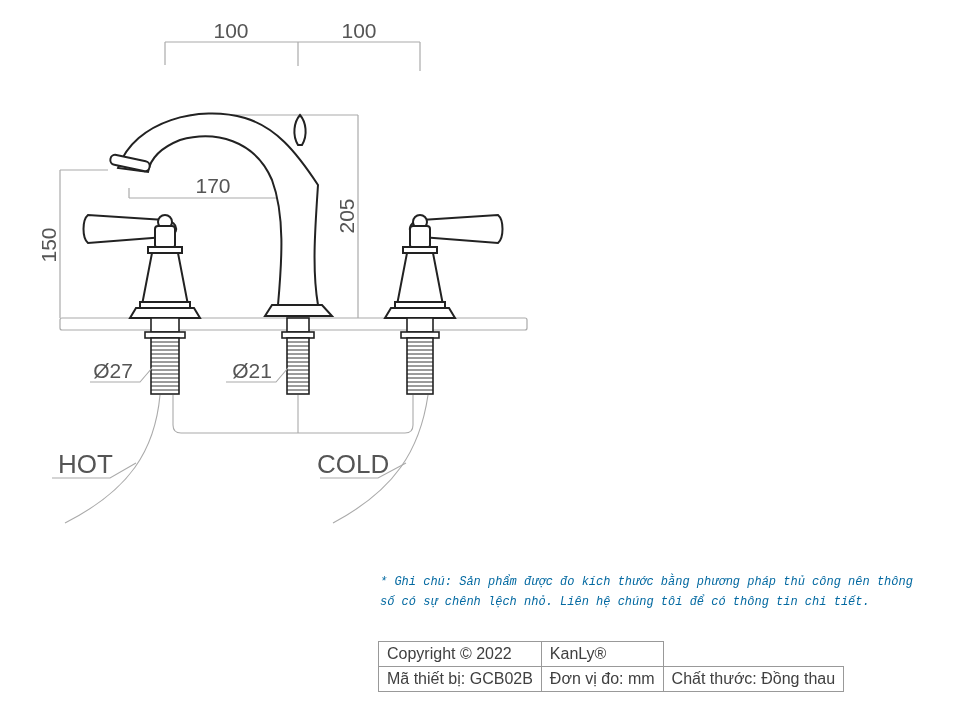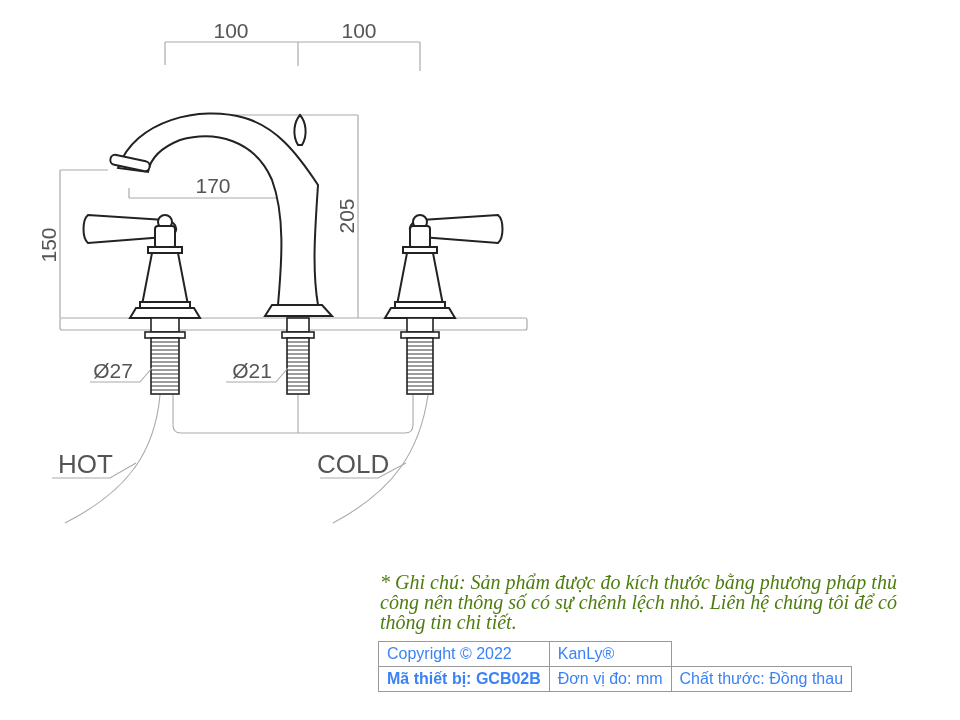--- a/index.html
+++ b/index.html
@@ -2,29 +2,29 @@
 <html><head>
 <meta charset="utf-8">
 <style>
   html, body { margin:0; padding:0; background:#ffffff; }
   body { width:960px; height:720px; position:relative; overflow:hidden; font-family:"Liberation Sans", sans-serif; }
   #drawing { position:absolute; left:0; top:0; }
   .dim-text { font-family:"Liberation Sans", sans-serif; font-size:21px; fill:#555; }
   .label-text { font-family:"Liberation Sans", sans-serif; font-size:26px; fill:#555; }
   .note {
     position:absolute; left:380px; top:572px; width:545px;
-    font-family:Liberation Serif, serif; font-style:italic; font-size:20px; line-height:20px; color:#4d7c0f;
+    font-family:Liberation Mono, monospace; font-style:italic; font-size:12px; line-height:20px; color:#0369a1;
   }
   table.info {
     position:absolute; left:378px; top:641px; border-collapse:collapse;
-    font-family:"Liberation Sans", sans-serif; font-size:16px; color:#3b82f6;
+    font-family:"Liberation Sans", sans-serif; font-size:16px; color:#404040;
   }
   table.info td { border:1px solid #999; padding:1px 8px; height:22px; white-space:nowrap; }
   table.info td.empty { border-top:none; border-right:none; }
-  table.info td.bold { font-weight:bold; }
+  table.info td.bold { font-weight:normal; }
 </style>
 </head>
 <body>
 
 <svg id="drawing" width="960" height="720" viewBox="0 0 960 720" xmlns="http://www.w3.org/2000/svg">
 
   <g stroke="#aaa" stroke-width="1.2" fill="none">
     <line x1="165" y1="42" x2="420" y2="42"></line>
     <line x1="165" y1="42" x2="165" y2="65"></line>
     <line x1="298" y1="42" x2="298" y2="66"></line>

